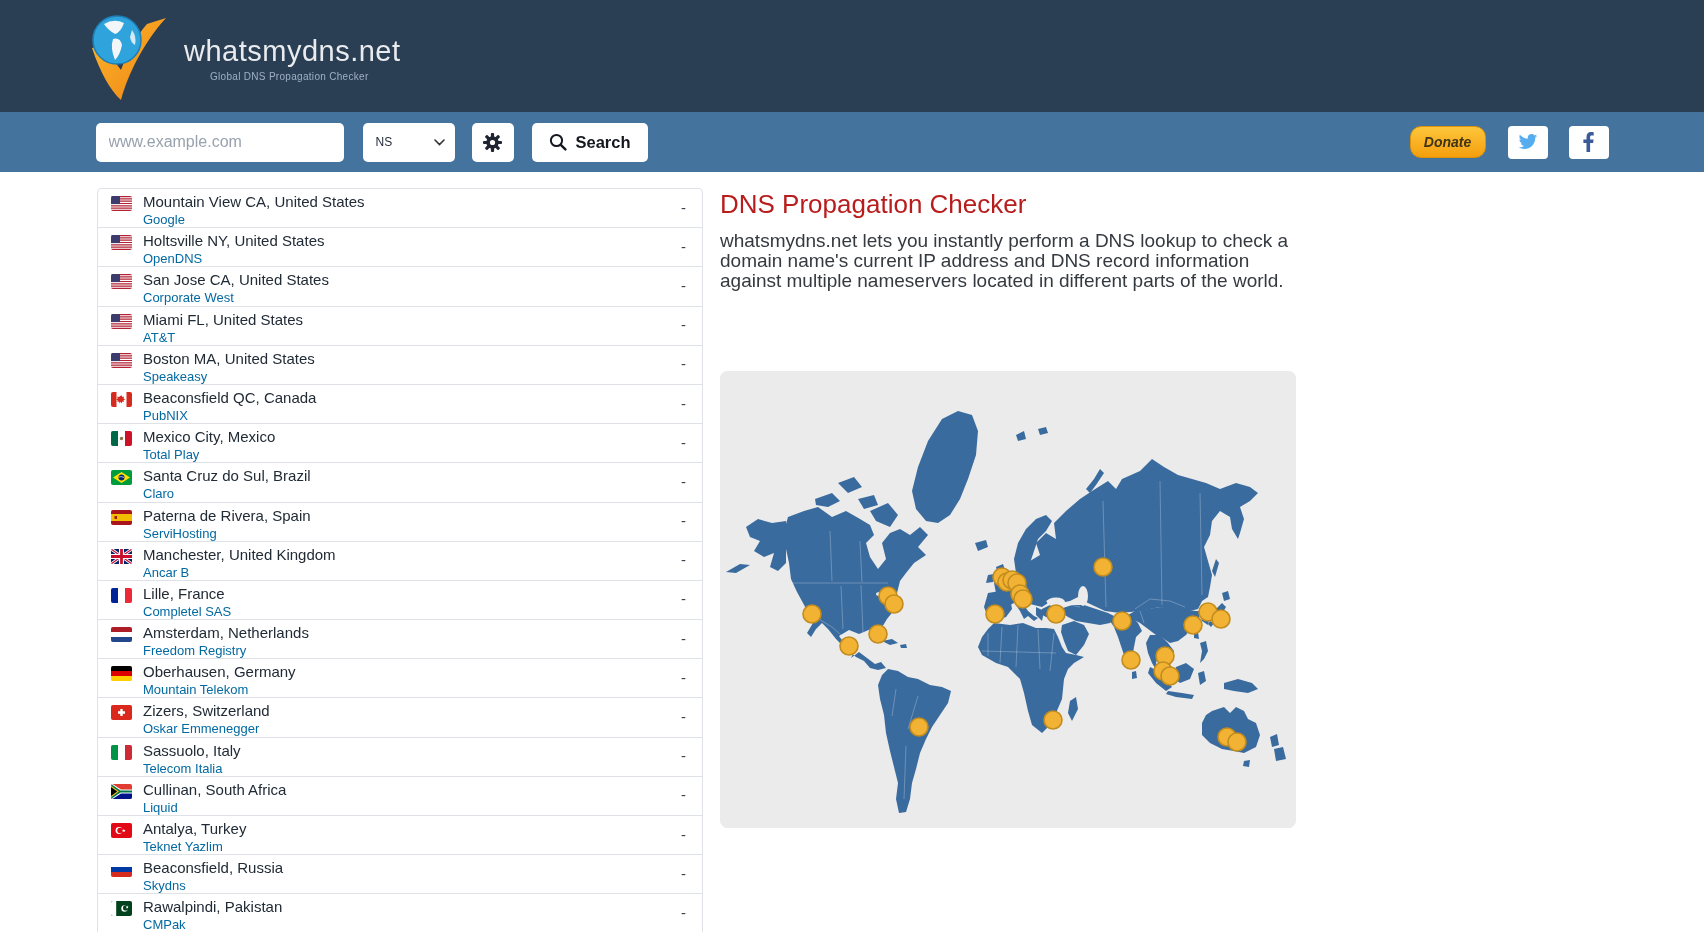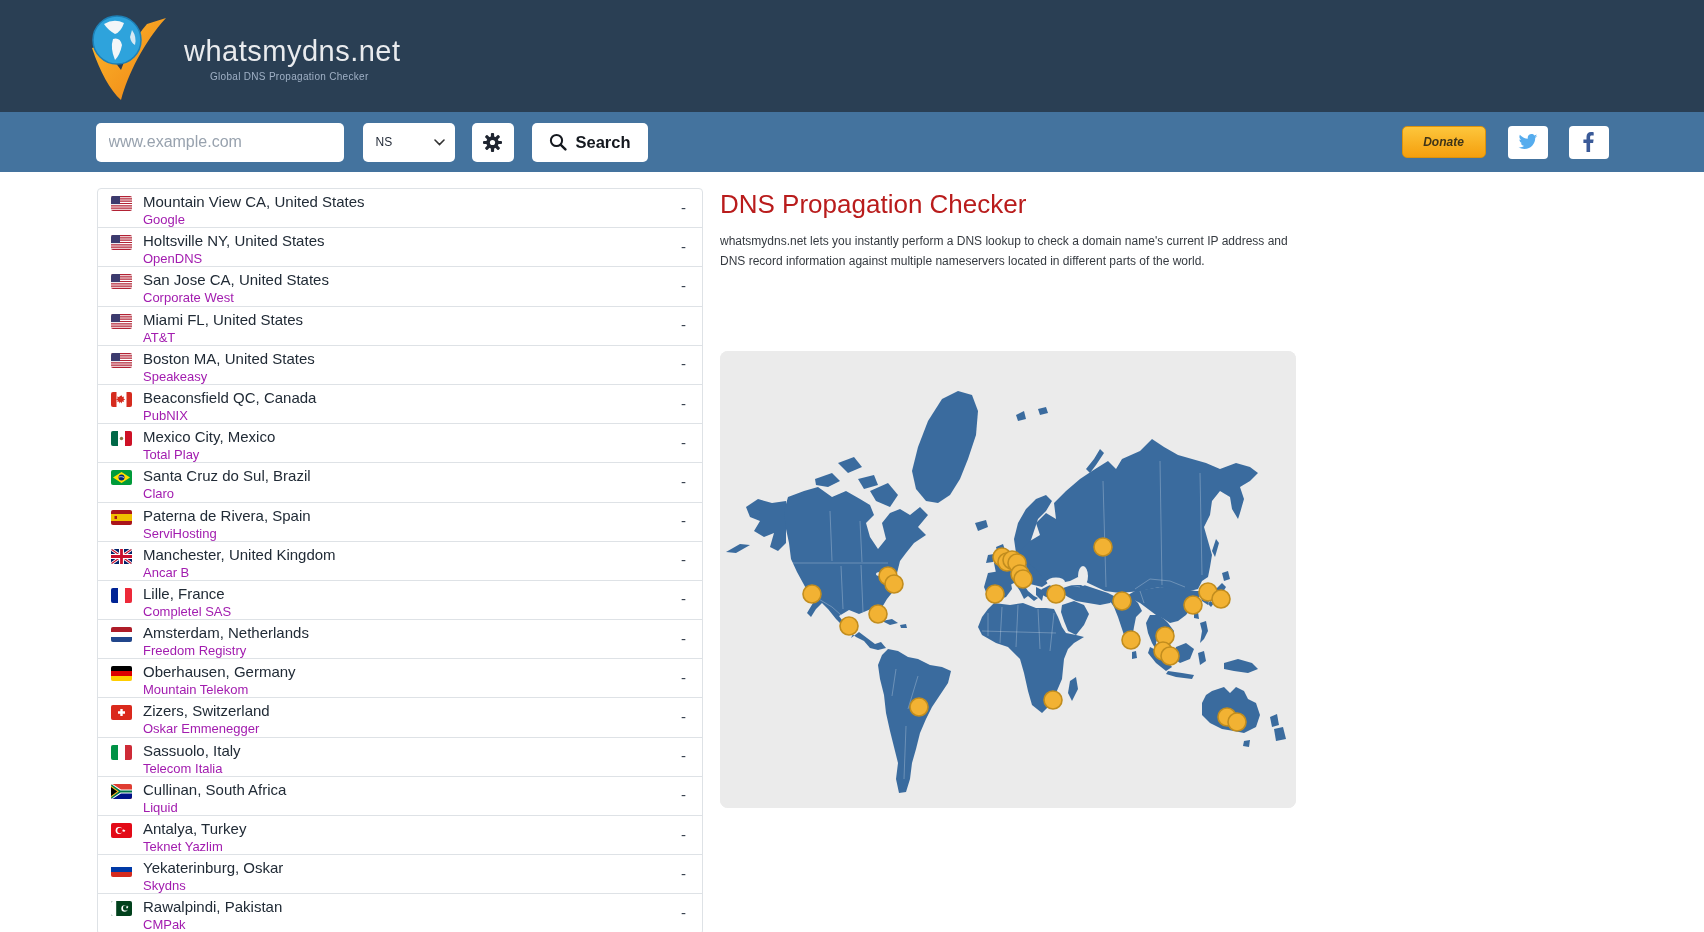--- a/index.html
+++ b/index.html
@@ -29,47 +29,47 @@
   .type-select{width:92px;height:39px;border:none;border-radius:5px;background:#fff;
     font-size:12px;color:#1f2734;padding:0 28px 0 13px;appearance:none;-webkit-appearance:none;
     font-family:"Liberation Sans",sans-serif;cursor:pointer;}
   .select-chevron{position:absolute;right:10px;top:16px;pointer-events:none;}
   .tool-btn{height:39px;background:#fff;border:none;border-radius:5px;display:flex;
     align-items:center;justify-content:center;cursor:pointer;}
   .gear-btn{width:42px;margin-left:4px;}
   .search-btn{margin-left:5px;padding:0 17px;gap:9px;font-size:16.5px;font-weight:bold;
     color:#15191f;font-family:"Liberation Sans",sans-serif;}
   .toolbar-spacer{flex:1;}
-  .donate-btn{width:84px;height:32px;border-radius:5px;border:1px solid #db920d;
+  .donate-btn{width:76px;height:32px;border-radius:11px;border:1px solid #db920d;
     background:linear-gradient(#fdc63c,#f59f0d);font-style:italic;font-weight:bold;
-    font-size:12px;color:#3f3418;cursor:pointer;font-family:"Liberation Sans",sans-serif;}
+    font-size:14px;color:#3f3418;cursor:pointer;font-family:"Liberation Sans",sans-serif;}
   .social-btn{width:40px;height:33px;border:none;border-radius:4px;background:#fff;
     display:flex;align-items:center;justify-content:center;cursor:pointer;}
   .twitter-btn{margin-left:9px;}
   .fb-btn{margin-left:8px;}
 
   
   .main{display:flex;gap:17px;margin:16px 0 0 97px;}
 
   .results-table{width:606px;background:#fff;border:1px solid var(--row-border);
     border-radius:4px;align-self:flex-start;}
   .server-row{display:flex;align-items:flex-start;height:39.2px;border-bottom:1px solid var(--row-border);
     padding:4px 16px 0 13px;}
   .server-row:last-child{border-bottom:none;}
   .flag{width:21px;height:15px;border-radius:2px;overflow:hidden;flex:0 0 auto;margin-top:3px;
     box-shadow:0 0 0 .5px rgba(0,0,0,.15) inset;}
   .flag svg{display:block;}
   .server-texts{margin-left:11px;min-width:0;}
   .server-location{font-size:15px;line-height:18px;color:#212b36;text-decoration:none;display:block;cursor:pointer;}
-  .server-provider{font-size:13px;line-height:15px;color:#a21caf;margin-top:1px;}
+  .server-provider{font-size:13px;line-height:15px;color:#0369a1;margin-top:1px;}
   .server-result{margin-left:auto;align-self:center;font-size:15px;color:#3a4350;padding-bottom:6px;}
 
   .right-col{width:576px;}
   .page-title{font-size:26px;font-weight:400;color:#b91c1c;margin:2px 0 11px;line-height:1.15;}
-  .page-desc{font-size:12px;line-height:20px;color:#353a40;margin:0;}
+  .page-desc{font-size:19px;line-height:20px;color:#353a40;margin:0;}
   .map-panel{width:576px;height:457px;background:var(--ocean);border-radius:8px;margin-top:80px;overflow:hidden;}
   .map-panel svg{display:block;}
   .land{fill:var(--land);}
   .borders{stroke:rgba(255,255,255,.32);stroke-width:.8;fill:none;}
   .sea{fill:var(--ocean);}
 </style>
 </head>
 <body>
 
 <header class="site-header">
@@ -387,21 +387,21 @@
       </div>
       <div class="server-row">
         <span class="flag">
           <svg width="21" height="15" viewBox="0 0 21 15">
             <rect width="21" height="5" fill="#fff"></rect>
             <rect y="5" width="21" height="5" fill="#0039a6"></rect>
             <rect y="10" width="21" height="5" fill="#d52b1e"></rect>
           </svg>
         </span>
         <span class="server-texts">
-          <a class="server-location">Yekaterinburg, Oskar</a>
+          <a class="server-location">Beaconsfield, Russia</a>
           <span class="server-provider" style="display: block;">Skydns</span>
         </span>
         <span class="server-result">-</span>
       </div>
       <div class="server-row">
         <span class="flag">
           <svg width="21" height="15" viewBox="0 0 21 15">
             <rect width="21" height="15" fill="#01411c"></rect>
             <rect width="5.2" height="15" fill="#fff"></rect>
             <circle cx="13.5" cy="7.5" r="3.2" fill="#fff"></circle>

